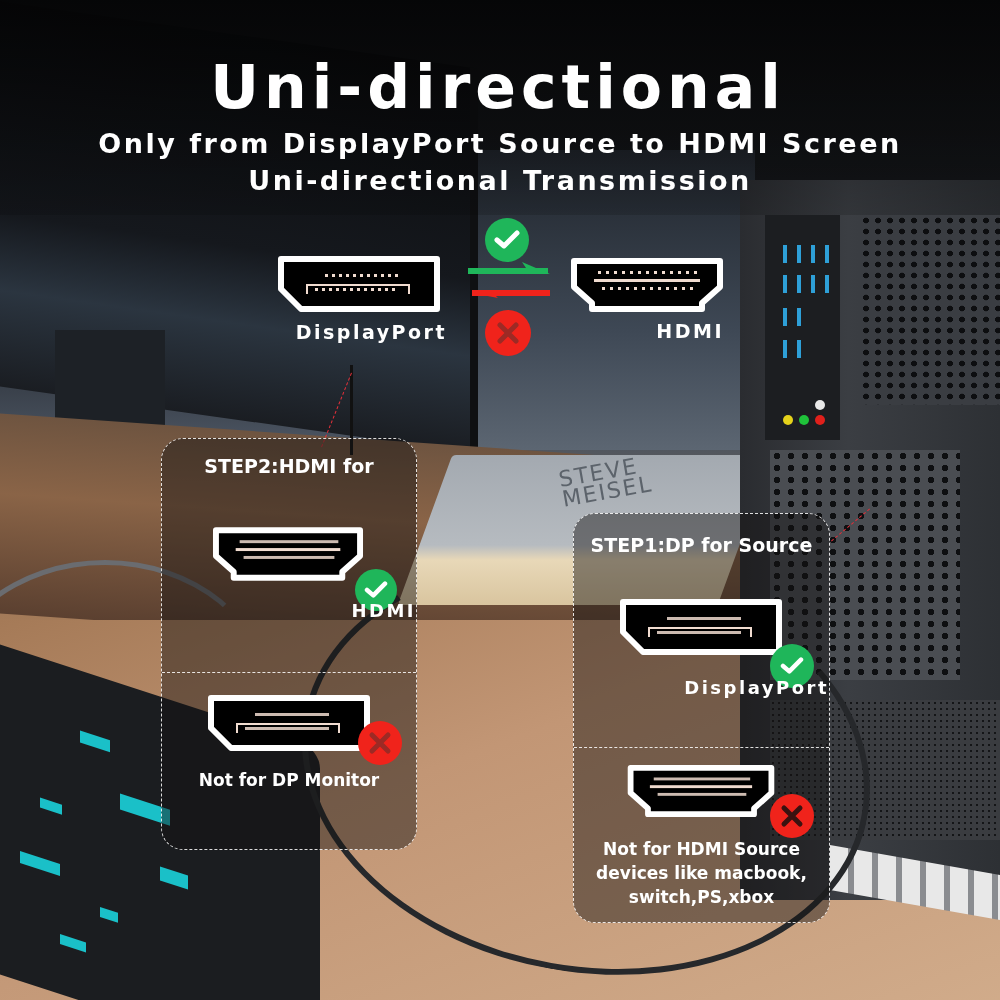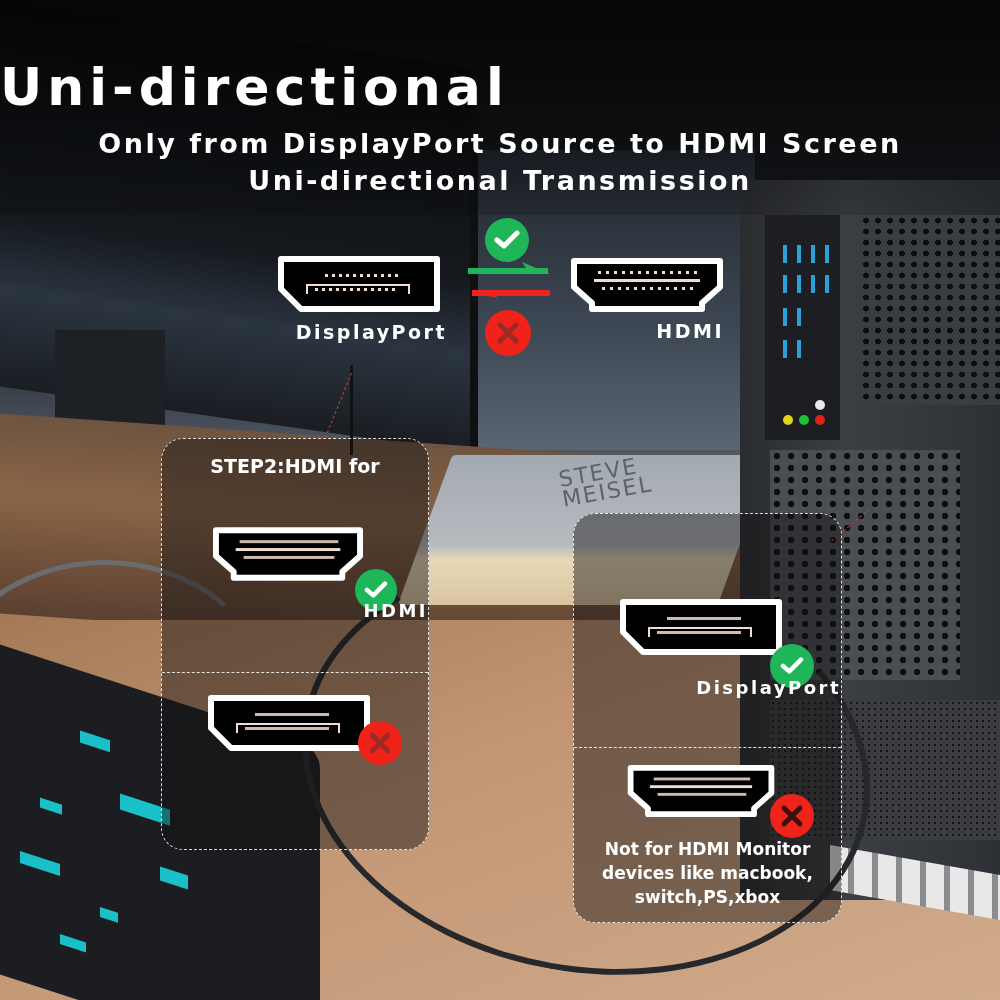--- a/index.html
+++ b/index.html
@@ -20,30 +20,30 @@
   .pc-feet{position:absolute;left:830px;top:860px;width:170px;height:45px;background:repeating-linear-gradient(90deg,#e8e8e8 0 18px,#8a8c90 18px 24px);transform:skewY(10deg);}
   .mousepad{position:absolute;left:-40px;top:690px;width:360px;height:330px;background:#1b1d20;transform:skewY(18deg);border-radius:20px;}
   .mousepad .fleck{position:absolute;background:#1ac0c8;}
   .book{position:absolute;left:425px;top:455px;width:320px;height:150px;background:linear-gradient(180deg,#a3a9b0 0%,#b6bbc0 60%,#e8d8b8 70%,#d9c59f 100%);transform:skewX(-20deg);border-radius:4px;}
   .book-text{position:absolute;left:560px;top:462px;color:#5c636b;font-family:"DejaVu Sans",sans-serif;font-size:22px;line-height:20px;letter-spacing:2px;transform:rotate(-10deg);}
   .cable{position:absolute;border:6px solid #2a2c2f;border-radius:50%;}
   .usb-led{position:absolute;width:10px;height:10px;border-radius:50%;}
   .usb-port{position:absolute;width:4px;height:18px;background:#2ea0d8;}
   
   .shade{position:absolute;left:0;top:0;width:1000px;height:215px;background:linear-gradient(180deg,rgba(0,0,0,.55),rgba(0,0,0,.15));}
-  .title{position:absolute;left:0;top:52px;width:996px;text-align:left;font-weight:bold;font-size:52px;letter-spacing:5px;line-height:70px;}
+  .title{position:absolute;left:0;top:52px;width:996px;text-align:center;font-weight:bold;font-size:60px;letter-spacing:5px;line-height:70px;}
   .sub{position:absolute;left:0;width:1000px;text-align:center;font-weight:bold;font-size:27px;letter-spacing:2.5px;}
   
   .conn{position:absolute;}
   .conn-label{position:absolute;text-align:right;font-weight:bold;letter-spacing:2.5px;font-size:19px;}
   .badge{position:absolute;border-radius:50%;display:flex;align-items:center;justify-content:center;}
   .badge.ok{background:#1fb65a;}
   .badge.no{background:#f0231b;}
   
-  .card{position:absolute;border:1.5px dashed rgba(255,255,255,.85);border-radius:22px;background:rgba(20,18,18,.45);padding-left:12px;}
+  .card{position:absolute;border:1.5px dashed rgba(255,255,255,.85);border-radius:22px;background:rgba(20,18,18,.45);}
   .card .divider{position:absolute;left:0;right:0;border-top:1.5px dashed rgba(255,255,255,.85);}
   .card-title{position:absolute;left:0;right:0;text-align:center;font-weight:bold;font-size:19px;line-height:27px;}
   .card-text{position:absolute;left:0;right:0;text-align:center;font-weight:bold;font-size:17px;line-height:23px;}
 </style>
 </head>
 <body>
 
 <div class="scene">
   <div class="wall"></div>
   <div class="monitor"></div>
@@ -204,23 +204,25 @@
     <path d="M4 4 H160 V54 H24 L4 34 Z" fill="#000" stroke="#fff" stroke-width="6" stroke-linejoin="round"></path>
     <rect x="48" y="19" width="74" height="3" fill="#f1dcd0" opacity=".85"></rect>
     <path d="M30 39 V30 H132 V39" fill="none" stroke="#f1dcd0" stroke-width="2"></path>
     <rect x="38" y="33" width="84" height="3" fill="#f1dcd0" opacity=".85"></rect>
   </svg>
   <div class="badge no" style="left:196px;top:282px;width:44px;height:44px">
     <svg width="24" height="24" viewBox="0 0 24 24">
         <path d="M4 4 L20 20 M20 4 L4 20" stroke="#9c2a25" stroke-width="5" stroke-linecap="round"></path>
       </svg>
   </div>
+  <div class="card-text" style="top:330px">Not for DP Monitor</div>
 </div>
 
 <div class="card" style="left:573px;top:513px;width:255px;height:408px">
+  <div class="card-title" style="top:18px">STEP1:DP for Source</div>
   <svg style="position:absolute;left:45px;top:84px" width="164" height="58" viewBox="0 0 164 58">
     <path d="M4 4 H160 V54 H24 L4 34 Z" fill="#000" stroke="#fff" stroke-width="6" stroke-linejoin="round"></path>
     <rect x="48" y="19" width="74" height="3" fill="#f1dcd0" opacity=".85"></rect>
     <path d="M30 39 V30 H132 V39" fill="none" stroke="#f1dcd0" stroke-width="2"></path>
     <rect x="38" y="33" width="84" height="3" fill="#f1dcd0" opacity=".85"></rect>
   </svg>
   <div class="badge ok" style="left:196px;top:130px;width:44px;height:44px">
     <svg width="24" height="18" viewBox="0 0 26 20">
         <path d="M3 10 L10 16 L23 3" fill="none" stroke="#fff" stroke-width="5" stroke-linecap="round" stroke-linejoin="round"></path>
       </svg>
@@ -231,16 +233,16 @@
     <path d="M4 4 H150 V30 L132 46 V52 H22 V46 L4 30 Z" fill="#000" stroke="#fff" stroke-width="6" stroke-linejoin="round"></path>
     <rect x="28" y="14" width="100" height="3" fill="#f1dcd0" opacity=".85"></rect>
     <rect x="24" y="22" width="106" height="3" fill="#f1dcd0"></rect>
     <rect x="32" y="30" width="92" height="3" fill="#f1dcd0" opacity=".85"></rect>
   </svg>
   <div class="badge no" style="left:196px;top:280px;width:44px;height:44px">
     <svg width="24" height="24" viewBox="0 0 24 24">
         <path d="M4 4 L20 20 M20 4 L4 20" stroke="#3a1210" stroke-width="5" stroke-linecap="round"></path>
       </svg>
   </div>
-  <div class="card-text" style="top:324px">Not for HDMI Monitor</div>
+  <div class="card-text" style="top:324px">Not for HDMI Source</div>
   <div class="card-text" style="top:372px">switch,PS,xbox</div>
   <div class="card-text" style="top:348px">devices like macbook,</div>
 </div>
 
 </body></html>

